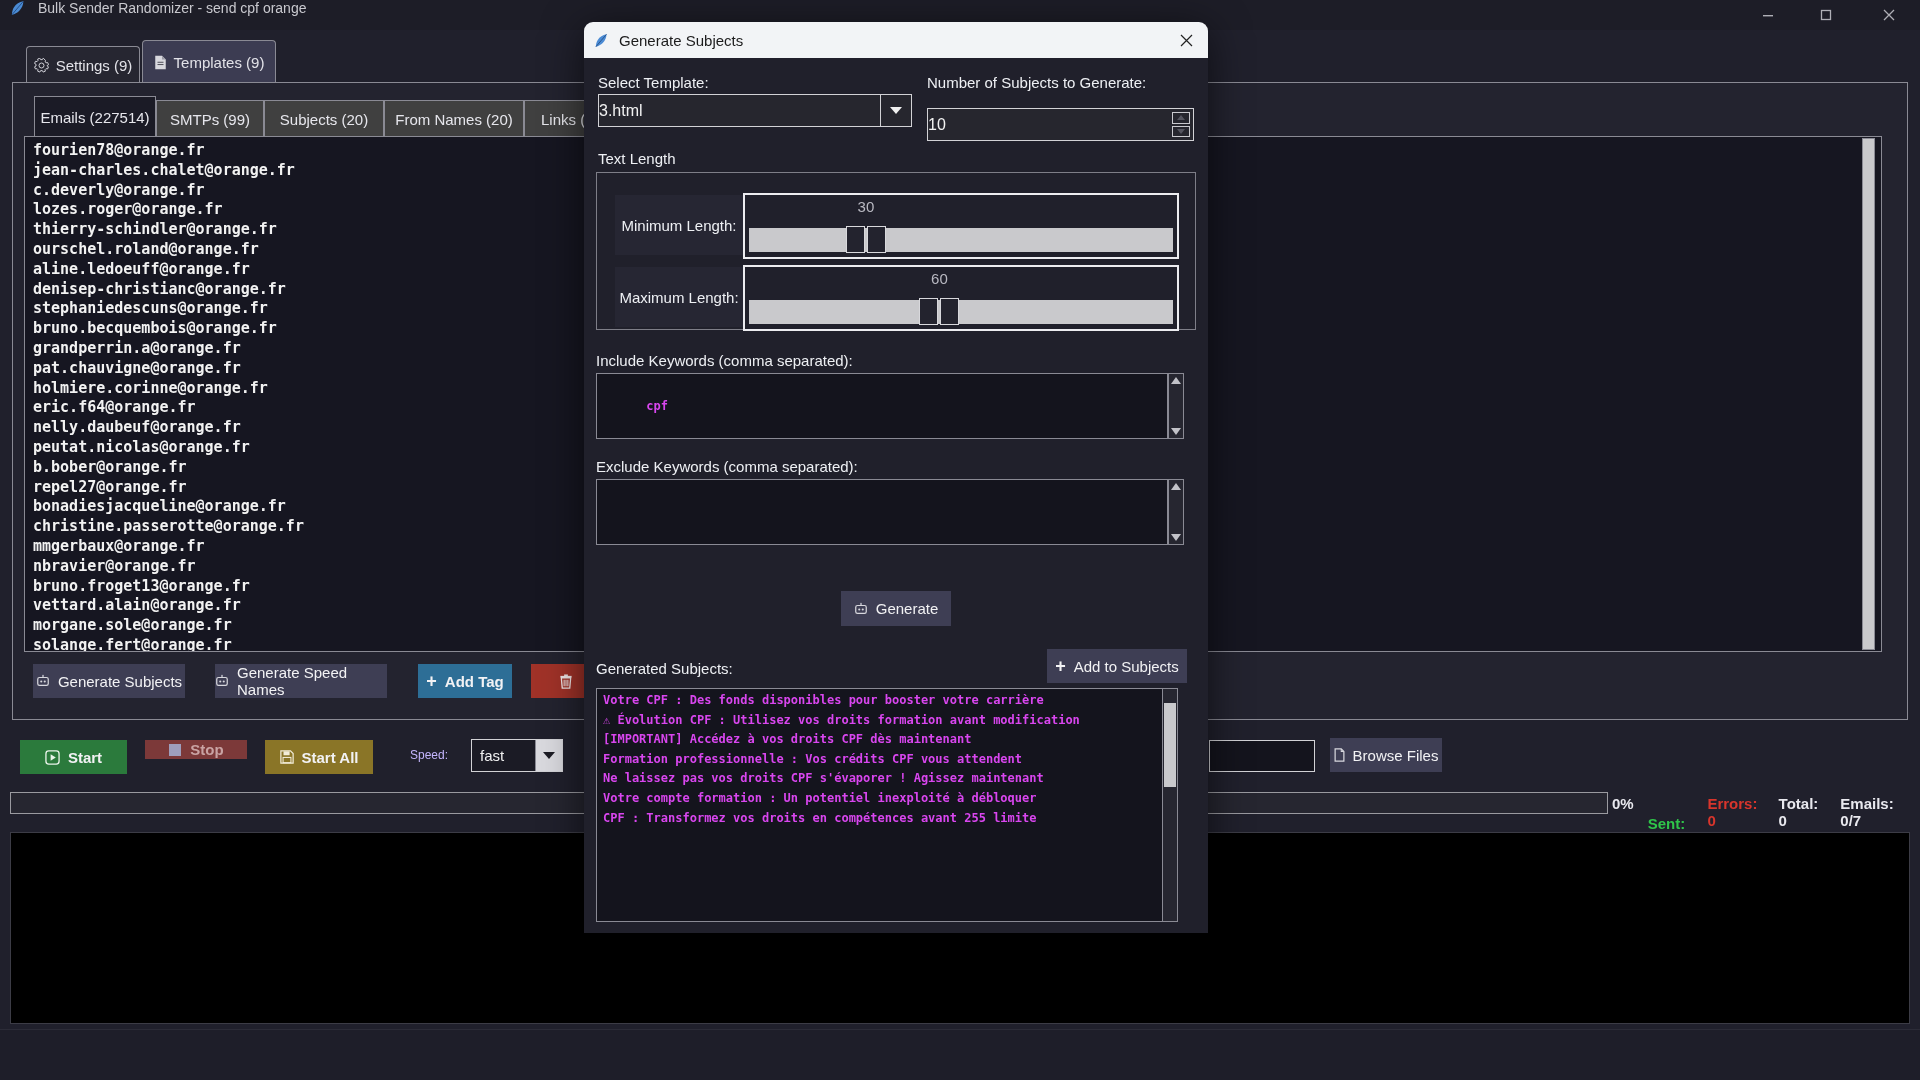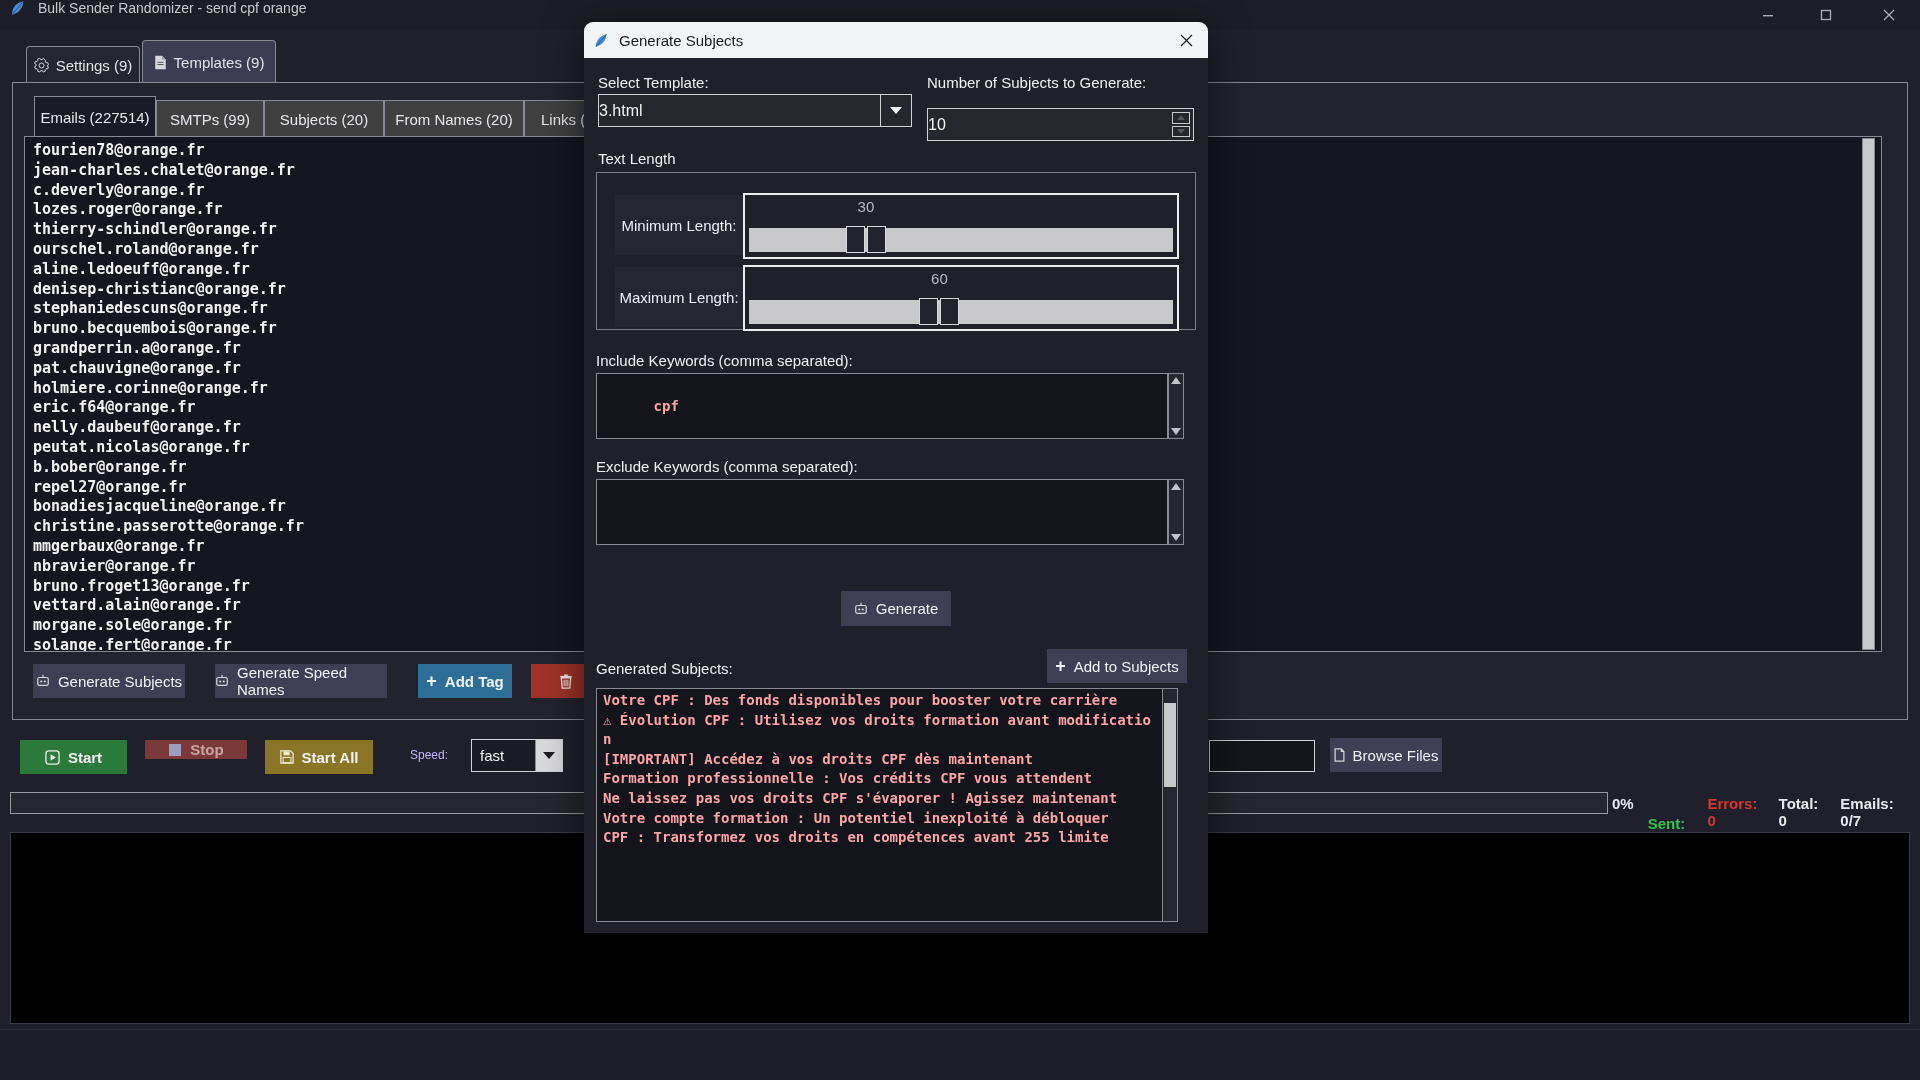--- a/index.html
+++ b/index.html
@@ -67,22 +67,22 @@
   #groupbox{position:absolute;left:12px;top:150px;width:598px;height:156px;border:1px solid #7e7e88;}
   .sl-labelpanel{position:absolute;background:#262633;display:flex;align-items:center;justify-content:center;
     font-size:15px;color:#eef0f4;}
   .slider{position:absolute;border:2px solid #ececf0;background:#20202b;}
   .sl-val{position:absolute;top:3px;transform:translateX(-50%);font-size:15px;color:#b9b9c2;}
   .sl-track{position:absolute;left:4px;right:4px;bottom:5px;height:24px;background:#c9c9cc;}
   .sl-handle{position:absolute;bottom:4px;height:27px;width:40px;transform:translateX(-50%);
     display:flex;gap:2px;}
   .sl-handle span{flex:1;background:#23232e;border:1px solid #d8d8dc;}
   .dlg-textarea{position:absolute;background:#14141d;border:1px solid #8a8a94;
-    font-family:"DejaVu Sans Mono","DejaVu Sans",monospace;font-weight:bold;font-size:14px;line-height:19.5px;
-    color:#fca5a5;padding:3px 6px;box-sizing:border-box;overflow:hidden;word-break:break-all;white-space:pre-wrap;}
+    font-family:"DejaVu Sans Mono","DejaVu Sans",monospace;font-weight:bold;font-size:12px;line-height:19.5px;
+    color:#d946ef;padding:3px 6px;box-sizing:border-box;overflow:hidden;word-break:break-all;white-space:pre-wrap;}
   .vscroll{position:absolute;width:16px;background:#262630;border:1px solid #8a8a94;box-sizing:border-box;}
   .vscroll .au{position:absolute;top:3px;left:2px;width:0;height:0;border-left:5px solid transparent;border-right:5px solid transparent;border-bottom:7px solid #c2c2c8;}
   .vscroll .ad{position:absolute;bottom:3px;left:2px;width:0;height:0;border-left:5px solid transparent;border-right:5px solid transparent;border-top:7px solid #c2c2c8;}
   .vscroll .thumb{position:absolute;left:1px;top:14px;width:12px;height:84px;background:#c9c9cc;}
   
   .icon{display:inline-flex;align-items:center;justify-content:center;}
   
   #taskbar{left:0;top:1029px;width:1920px;height:51px;background:#1e1e29;border-top:1px solid #2c2c38;z-index:20;}
   #weather{position:absolute;left:26px;top:1033px;display:flex;align-items:center;gap:8px;}
   #weather .badge{position:absolute;left:-4px;top:-6px;background:#d92f25;color:#fff;font-size:11px;

